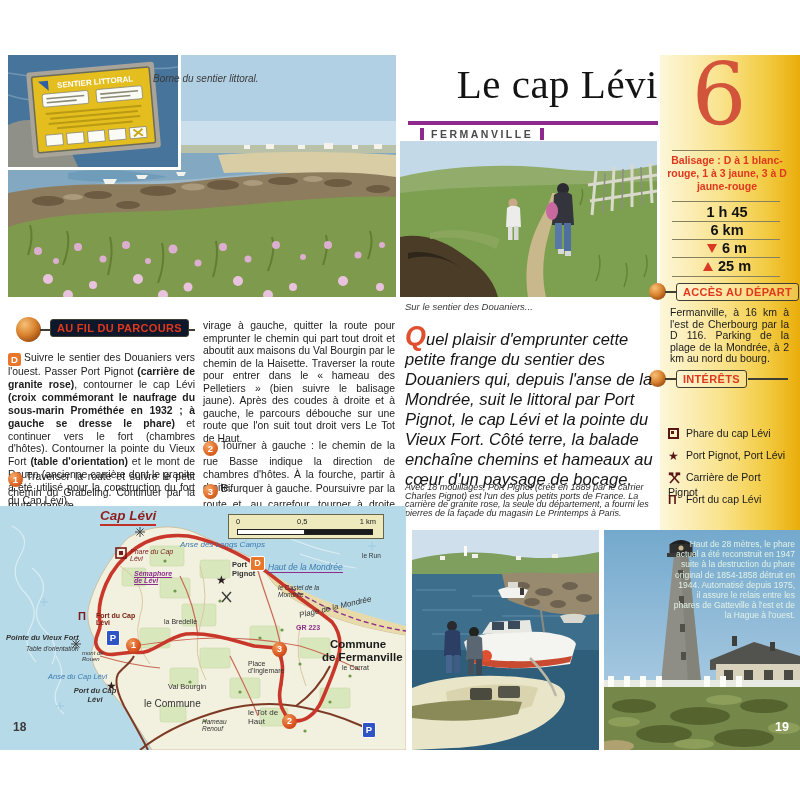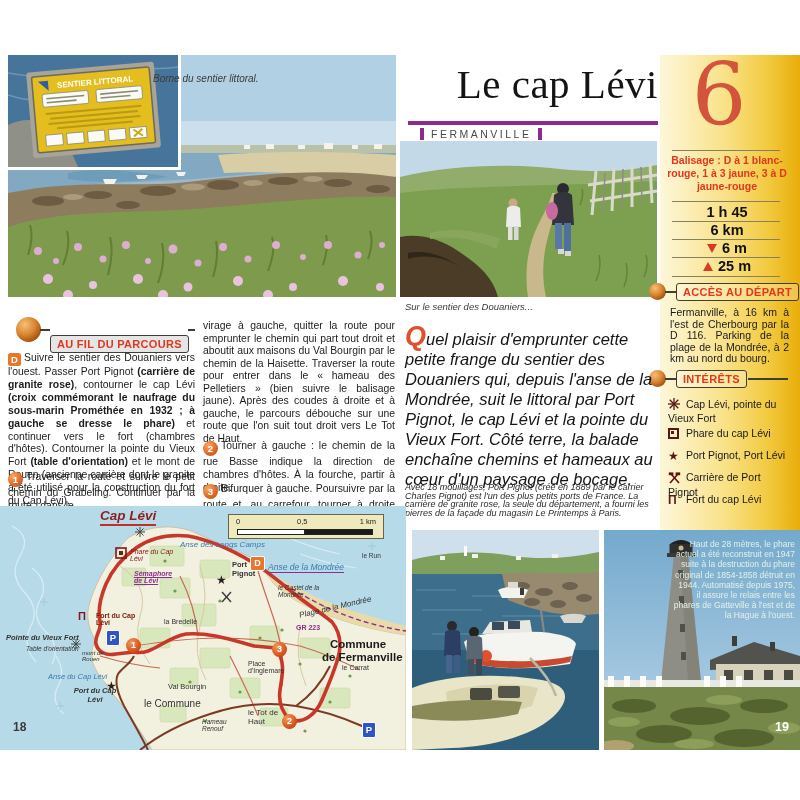--- a/index.html
+++ b/index.html
@@ -7,21 +7,21 @@
           font-family:"Liberation Sans",sans-serif;overflow:hidden;color:#222;}
   .abs{position:absolute;}
   .ph{position:absolute;overflow:hidden;background:#9db8c8;}
   .cap{position:absolute;font-style:italic;font-size:9.5px;color:#3a3a3a;}
   
   .title{position:absolute;left:398px;top:60px;width:260px;text-align:right;
          font-family:"Liberation Serif",serif;font-size:41px;color:#141414;letter-spacing:.5px;}
   .purple-rule{position:absolute;left:408px;top:121px;width:250px;height:3.5px;background:#8e2a8e;}
   .sub-row{position:absolute;left:420px;top:128px;display:flex;align-items:center;gap:7px;}
   .pbar{width:4px;height:12px;background:#8e2a8e;display:inline-block;}
-  .subtitle{font-size:10.5px;font-weight:normal;color:#4a4a4a;letter-spacing:2.5px;}
+  .subtitle{font-size:10.5px;font-weight:bold;color:#4a4a4a;letter-spacing:2.5px;}
   
   .sidebar{position:absolute;left:660px;top:55px;width:140px;height:481px;
            background:linear-gradient(90deg,#fdf7da 0%,#f9e28a 45%,#f3cc45 75%,#e9ad0a 100%);}
   .walknum{position:absolute;top:-8px;left:0;width:118px;text-align:center;
            font-family:"DejaVu Serif",serif;font-size:86px;line-height:1.1;color:#d2543a;}
   .s-line{position:absolute;left:12px;width:108px;height:1px;background:#85815f;}
   .balisage{position:absolute;top:99px;left:6px;width:122px;text-align:center;
             color:#e0381e;font-weight:bold;font-size:10.5px;line-height:13px;}
   .stat{position:absolute;left:8px;width:118px;text-align:center;font-size:14.5px;
         font-weight:bold;color:#111;}
@@ -283,31 +283,20 @@
     <div class="sphere" style="left:-11px;top:228px;width:17px;height:17px"></div>
     <div class="conn" style="left:5px;top:236px;width:12px"></div>
     <div class="hdrbox" style="left:16px;top:228px"><span>ACCÈS AU DÉPART</span></div>
     <div class="acces-text">Fermanville, à 16 km à l'est de Cherbourg par la D 116. Parking de la plage de la Mondrée, à 2 km au nord du bourg.</div>
 
     <div class="sphere" style="left:-11px;top:315px;width:17px;height:17px"></div>
     <div class="conn" style="left:5px;top:323px;width:12px"></div>
     <div class="hdrbox" style="left:16px;top:315px"><span>INTÉRÊTS</span></div>
     <div class="conn" style="left:88px;top:323px;width:40px"></div>
 
-    <div class="int-item" style="top:343px">
-      <span class="int-ic"><svg width="12" height="12" viewBox="0 0 12 12">
-            <g stroke="#5a1515" stroke-width="1.3">
-              <line x1="6" y1="0" x2="6" y2="12"></line>
-              <line x1="0" y1="6" x2="12" y2="6"></line>
-              <line x1="1.7" y1="1.7" x2="10.3" y2="10.3"></line>
-              <line x1="10.3" y1="1.7" x2="1.7" y2="10.3"></line>
-            </g>
-          </svg></span>
-      <span>Cap Lévi, pointe du Vieux Fort</span>
-    </div>
     <div class="int-item" style="top:372px">
       <span class="int-ic"><span class="ic-lh"><i></i></span></span>
       <span>Phare du cap Lévi</span>
     </div>
     <div class="int-item" style="top:394px">
       <span class="int-ic ic-star">★</span>
       <span>Port Pignot, Port Lévi</span>
     </div>
     <div class="int-item" style="top:416px">
       <span class="int-ic"><svg width="13" height="13" viewBox="0 0 13 13">
@@ -322,21 +311,21 @@
     </div>
     <div class="int-item" style="top:438px">
       <span class="int-ic ic-fort">Π</span>
       <span>Fort du cap Lévi</span>
     </div>
   </div>
 
   <div class="abs" style="left:8px;top:315px;width:187px;height:215px">
     <div class="sphere" style="left:8px;top:2px;width:25px;height:25px"></div>
     <div class="conn" style="left:32px;top:14px;width:10px"></div>
-    <div class="hdrbox" style="left:42px;top:20px;background:#e5e5e5"><span>AU FIL DU PARCOURS</span></div>
+    <div class="hdrbox" style="left:42px;top:4px;background:#0f172a"><span>AU FIL DU PARCOURS</span></div>
     <div class="colhdr-line" style="left:180px;top:14px;width:7px"></div>
     <div class="steptext" style="top:37px;width:187px">
       <span class="mk-d">D</span><span>Suivre le sentier des Douaniers vers l'ouest. Passer Port Pignot </span><b>(carrière de granite rose)</b><span>, contourner le cap Lévi </span><b>(croix commémorant le naufrage du sous-marin Prométhée en 1932 ; à gauche se dresse le phare)</b><span> et continuer vers le fort (chambres d'hôtes). Contourner la pointe du Vieux Fort </span><b>(table d'orientation)</b><span> et le mont de Rouen (ancienne carrière dont le granite a été utilisé pour la construction du fort du Cap Lévi).</span>
     </div>
     <div class="steptext" style="top:156px;width:187px">
       <span class="mk-ball">1</span><span>Traverser la route et suivre le petit chemin du Grabeling. Continuer par la route ; dans le</span>
     </div>
   </div>
 
   <div class="abs" style="left:203px;top:315px;width:192px;height:215px">
@@ -469,21 +458,21 @@
     <div class="mk-map-p" style="left:106px;top:124px">P</div>
     <div class="mk-map-p" style="left:362px;top:216px">P</div>
     <div class="mk-star" style="left:216px;top:68px">★</div>
     <div class="mk-star" style="left:106px;top:174px">★</div>
     <div class="ml" style="left:78px;top:104px;color:#7a1a1a;font-weight:bold;font-size:11px">Π</div>
     
     <div class="ml sea" style="left:180px;top:34px;font-size:8px">Anse des Longs Camps</div>
     <div class="ml dkred" style="left:130px;top:42px;width:48px;font-size:7px;font-style:italic">Phare du Cap Lévi</div>
     <div class="ml purple" style="left:134px;top:64px;width:44px;font-size:7px;font-style:italic;text-decoration:underline">Sémaphore de Lévi</div>
     <div class="ml" style="left:232px;top:54px;width:30px;font-size:7.5px;font-weight:bold">Port Pignot</div>
-    <div class="ml sea" style="left:268px;top:56px;font-size:8.5px;border-bottom:1px solid #8b2f8b">Anse de la Mondrée</div>
+    <div class="ml sea" style="left:268px;top:56px;font-size:8.5px;border-bottom:1px solid #8b2f8b">Haut de la Mondrée</div>
     <div class="ml" style="left:278px;top:78px;width:46px;font-size:6.5px;font-style:italic">le Castel de la Mondrée</div>
     <div class="ml" style="left:298px;top:94px;width:96px;font-size:8px;font-style:italic;transform:rotate(-13deg)">Plage de la Mondrée</div>
     <div class="ml" style="left:362px;top:46px;font-size:6.5px">le Run</div>
     <div class="ml purple" style="left:296px;top:118px;font-size:7px">GR 223</div>
     <div class="ml big" style="left:330px;top:132px">Commune</div>
     <div class="ml big" style="left:322px;top:145px">de Fermanville</div>
     <div class="ml" style="left:164px;top:112px;font-size:7px">la Bredelle</div>
     <div class="ml" style="left:96px;top:106px;width:46px;font-size:7px;font-weight:bold;color:#7a2012">Fort du Cap Lévi</div>
     <div class="ml" style="left:6px;top:127px;font-size:7.5px;font-weight:bold;font-style:italic">Pointe du Vieux Fort</div>
     <div class="ml" style="left:26px;top:139px;font-size:6.5px;font-style:italic">Table d'orientation</div>

